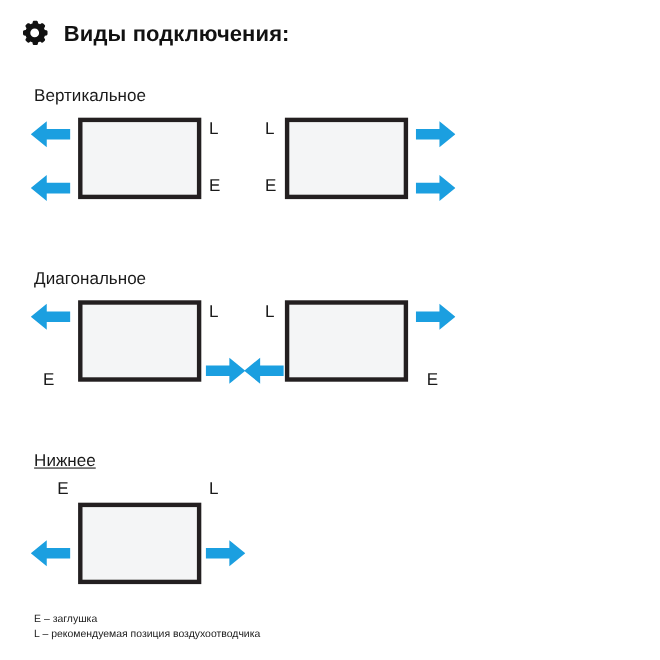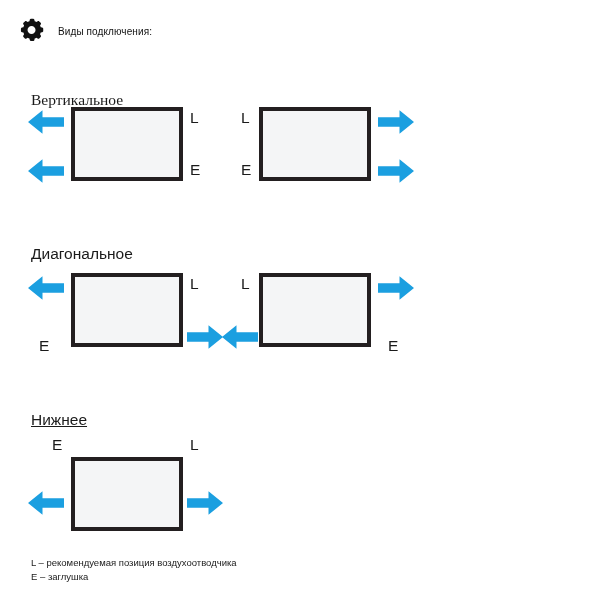--- a/index.html
+++ b/index.html
@@ -28,22 +28,22 @@
     display: flex;
     align-items: center;
     gap: 14px;
   }
   .gear-icon {
     width: 26px;
     height: 26px;
     display: block;
   }
   .header-title {
-    font-size: 10px;
-    font-weight: normal;
+    font-size: 20px;
+    font-weight: bold;
     color: #111111;
     letter-spacing: 0.1px;
   }
 
   
   .section {
     position: absolute;
     left: 0;
     width: 600px;
   }
@@ -103,21 +103,21 @@
   <div class="header">
     <span class="gear-icon">
       <svg viewBox="0 0 24 24" aria-hidden="true">
         <path fill="#111111" d="M12 0.8c-0.55 0-1.02 0.38-1.14 0.92l-0.3 1.36c-0.55 0.17-1.07 0.39-1.56 0.66l-1.18-0.75c-0.46-0.29-1.06-0.23-1.45 0.16L5.05 4.37c-0.39 0.39-0.45 0.99-0.16 1.45l0.75 1.18c-0.27 0.49-0.49 1.01-0.66 1.56l-1.36 0.3C3.08 8.98 2.7 9.45 2.7 10v1.98c0 0.55 0.38 1.02 0.92 1.14l1.36 0.3c0.17 0.55 0.39 1.07 0.66 1.56l-0.75 1.18c-0.29 0.46-0.23 1.06 0.16 1.45l1.32 1.22c0.39 0.39 0.99 0.45 1.45 0.16l1.18-0.75c0.49 0.27 1.01 0.49 1.56 0.66l0.3 1.36c0.12 0.54 0.59 0.92 1.14 0.92h1.98c0.55 0 1.02-0.38 1.14-0.92l0.3-1.36c0.55-0.17 1.07-0.39 1.56-0.66l1.18 0.75c0.46 0.29 1.06 0.23 1.45-0.16l1.32-1.22c0.39-0.39 0.45-0.99 0.16-1.45l-0.75-1.18c0.27-0.49 0.49-1.01 0.66-1.56l1.36-0.3c0.54-0.12 0.92-0.59 0.92-1.14V10c0-0.55-0.38-1.02-0.92-1.14l-1.36-0.3c-0.17-0.55-0.39-1.07-0.66-1.56l0.75-1.18c0.29-0.46 0.23-1.06-0.16-1.45l-1.32-1.22c-0.39-0.39-0.99-0.45-1.45-0.16l-1.18 0.75c-0.49-0.27-1.01-0.49-1.56-0.66l-0.3-1.36C14.99 1.18 14.52 0.8 13.97 0.8H12zM12.5 7.3c2.04 0 3.7 1.66 3.7 3.7s-1.66 3.7-3.7 3.7S8.8 13.04 8.8 11s1.66-3.7 3.7-3.7z"></path>
       </svg>
     </span>
     <span class="header-title">Виды подключения:</span>
   </div>
 
   <div class="section" style="top:0;">
-    <div class="section-title" style="left:31px; top:91px;font-family:Liberation Serif, serif;">Вертикальное</div>
+    <div class="section-title" style="left:31px; top:79px;">Вертикальное</div>
 
     <div class="radiator" style="left:71px; top:107px; width:112px; height:74px;"></div>
     <div class="arrow" style="left:28px; top:109px;">
       <svg viewBox="0 0 36 26">
           <path fill="#1b9fe0" d="M36 8.2H14.5V1.2L0 13l14.5 11.8v-7H36z"></path>
         </svg>
     </div>
     <div class="arrow" style="left:28px; top:158px;">
       <svg viewBox="0 0 36 26">
           <path fill="#1b9fe0" d="M36 8.2H14.5V1.2L0 13l14.5 11.8v-7H36z"></path>
@@ -185,17 +185,17 @@
     <div class="arrow" style="left:187px; top:490px;">
       <svg viewBox="0 0 36 26">
           <path fill="#1b9fe0" d="M0 8.2h21.5V1.2L36 13 21.5 24.8v-7H0z"></path>
         </svg>
     </div>
     <div class="port-label" style="left:52px; top:437px;">E</div>
     <div class="port-label" style="left:190px; top:437px;">L</div>
   </div>
 
   <div class="footnotes">
+    <div class="footnote-line">E – заглушка</div>
     <div class="footnote-line">L – рекомендуемая позиция воздухоотводчика</div>
-    <div class="footnote-line">E – заглушка</div>
   </div>
 
 </div>
 
 </body></html>

